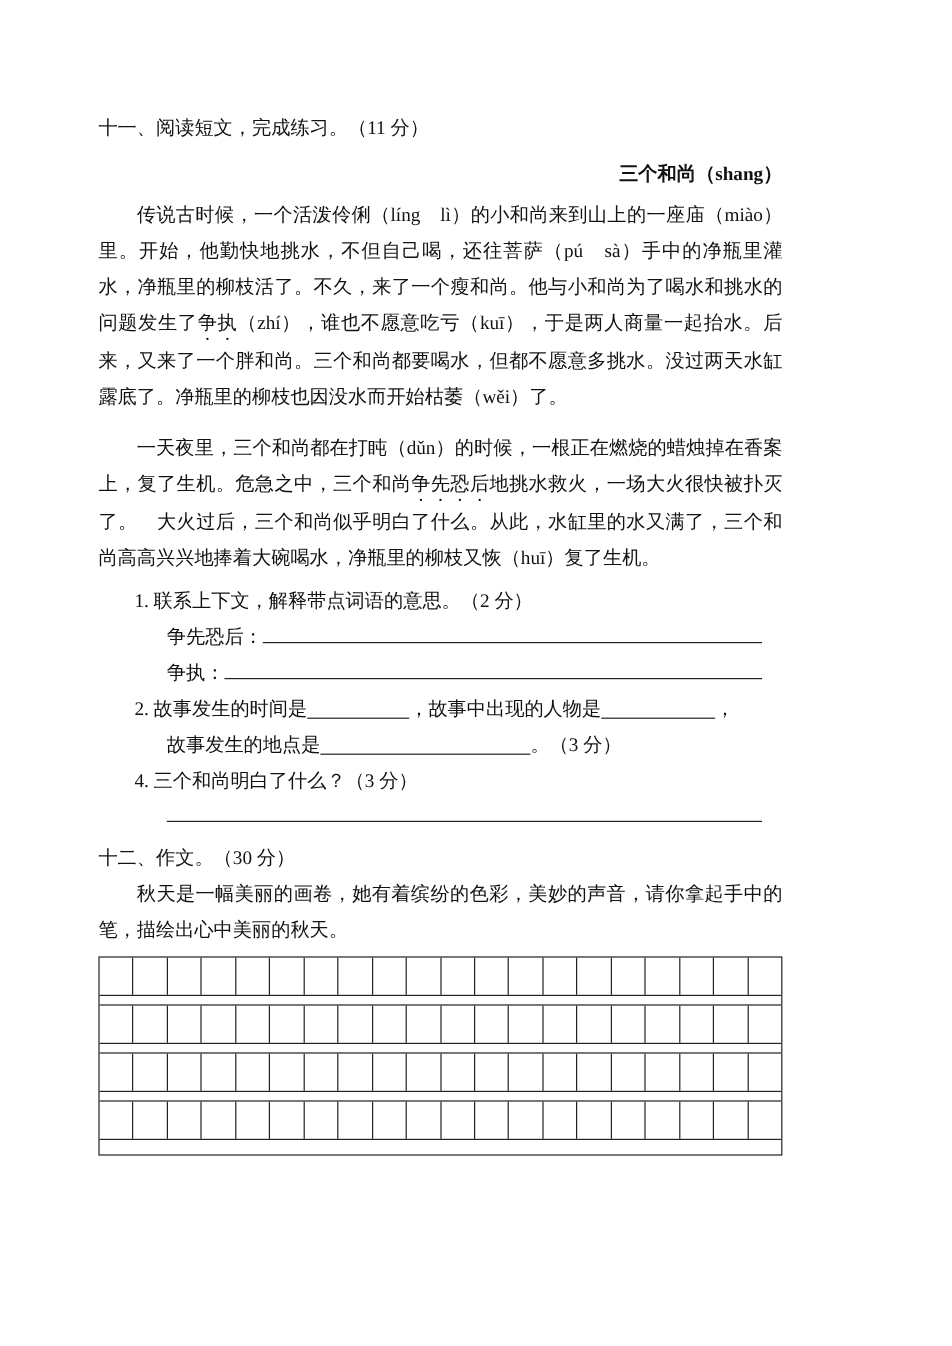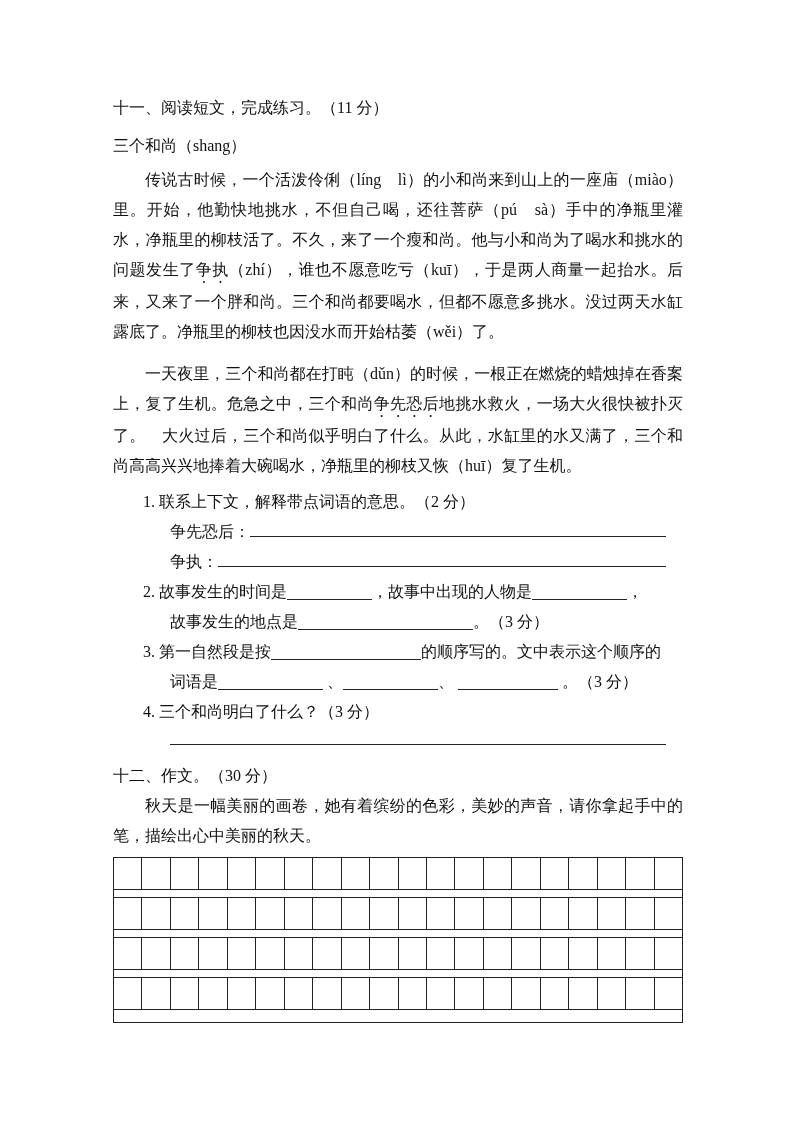--- a/index.html
+++ b/index.html
@@ -6,25 +6,25 @@
   html, body { background: #ffffff; }
   body {
     width: 793px;
     height: 1122px;
     font-family: "Liberation Serif", "DejaVu Serif", serif;
     font-size: 16px;
     line-height: 30px;
     color: #111111;
     overflow: hidden;
   }
-  .page { width: 793px; height: 1122px; padding: 93px 0 0 113px; }
+  .page { width: 793px; height: 1122px; padding: 93px 0 0 82px; }
   .content { width: 570px; }
 
   .sec-heading { font-weight: normal; }
-  .story-title { text-align: left; font-weight: normal; margin-top: 8px; }
+  .story-title { text-align: right; font-weight: bold; margin-top: 8px; }
 
   .para { text-align: justify; text-indent: 2em; }
   .para-1 { margin-top: 4px; }
   .para-2 { margin-top: 12px; }
 
   .emph {
     -webkit-text-emphasis: filled dot;
     -webkit-text-emphasis-position: under left;
     text-emphasis: filled dot;
     text-emphasis-position: under left;
@@ -90,28 +90,20 @@
 
         <div class="question">
           <div class="qline">
             <span>2. 故事发生的时间是</span><span class="blank b85"></span><span>，故事中出现的人物是</span><span class="blank b95"></span><span>，</span>
           </div>
           <div class="qline cont">
             <span>故事发生的地点是</span><span class="blank b175"></span><span>。（3 分）</span>
           </div>
         </div>
 
-        <div class="question">
-          <div class="qline">
-            <span>3. 第一自然段是按</span><span class="blank b150"></span><span>的顺序写的。文中表示这个顺序的</span>
-          </div>
-          <div class="qline cont">
-            <span>词语是</span><span class="blank b105"></span><span> 、</span><span class="blank b95"></span><span>、 </span><span class="blank b100"></span><span> 。（3 分）</span>
-          </div>
-        </div>
 
         <div class="question">
           <div class="qline">4. 三个和尚明白了什么？（3 分）</div>
           <div class="flexline cont">
             <span class="blank fill"></span>
           </div>
         </div>
 
       </div>
     </div>

